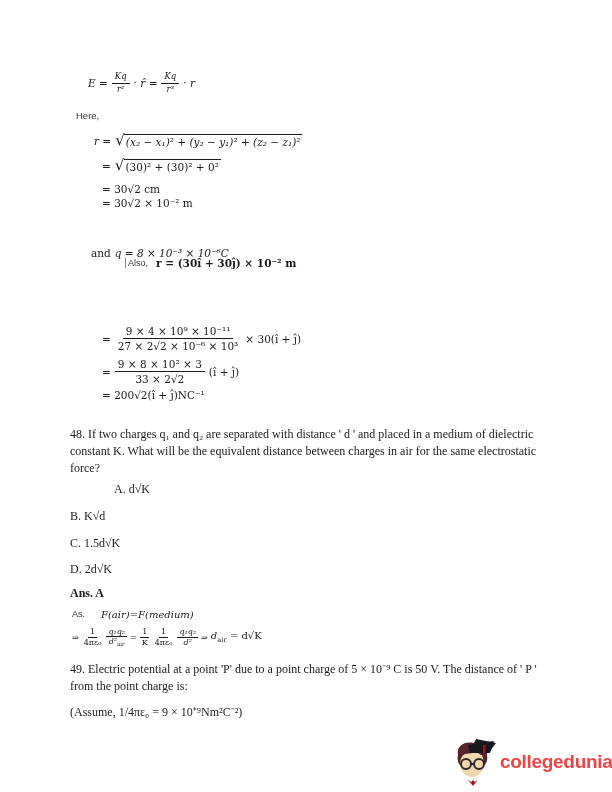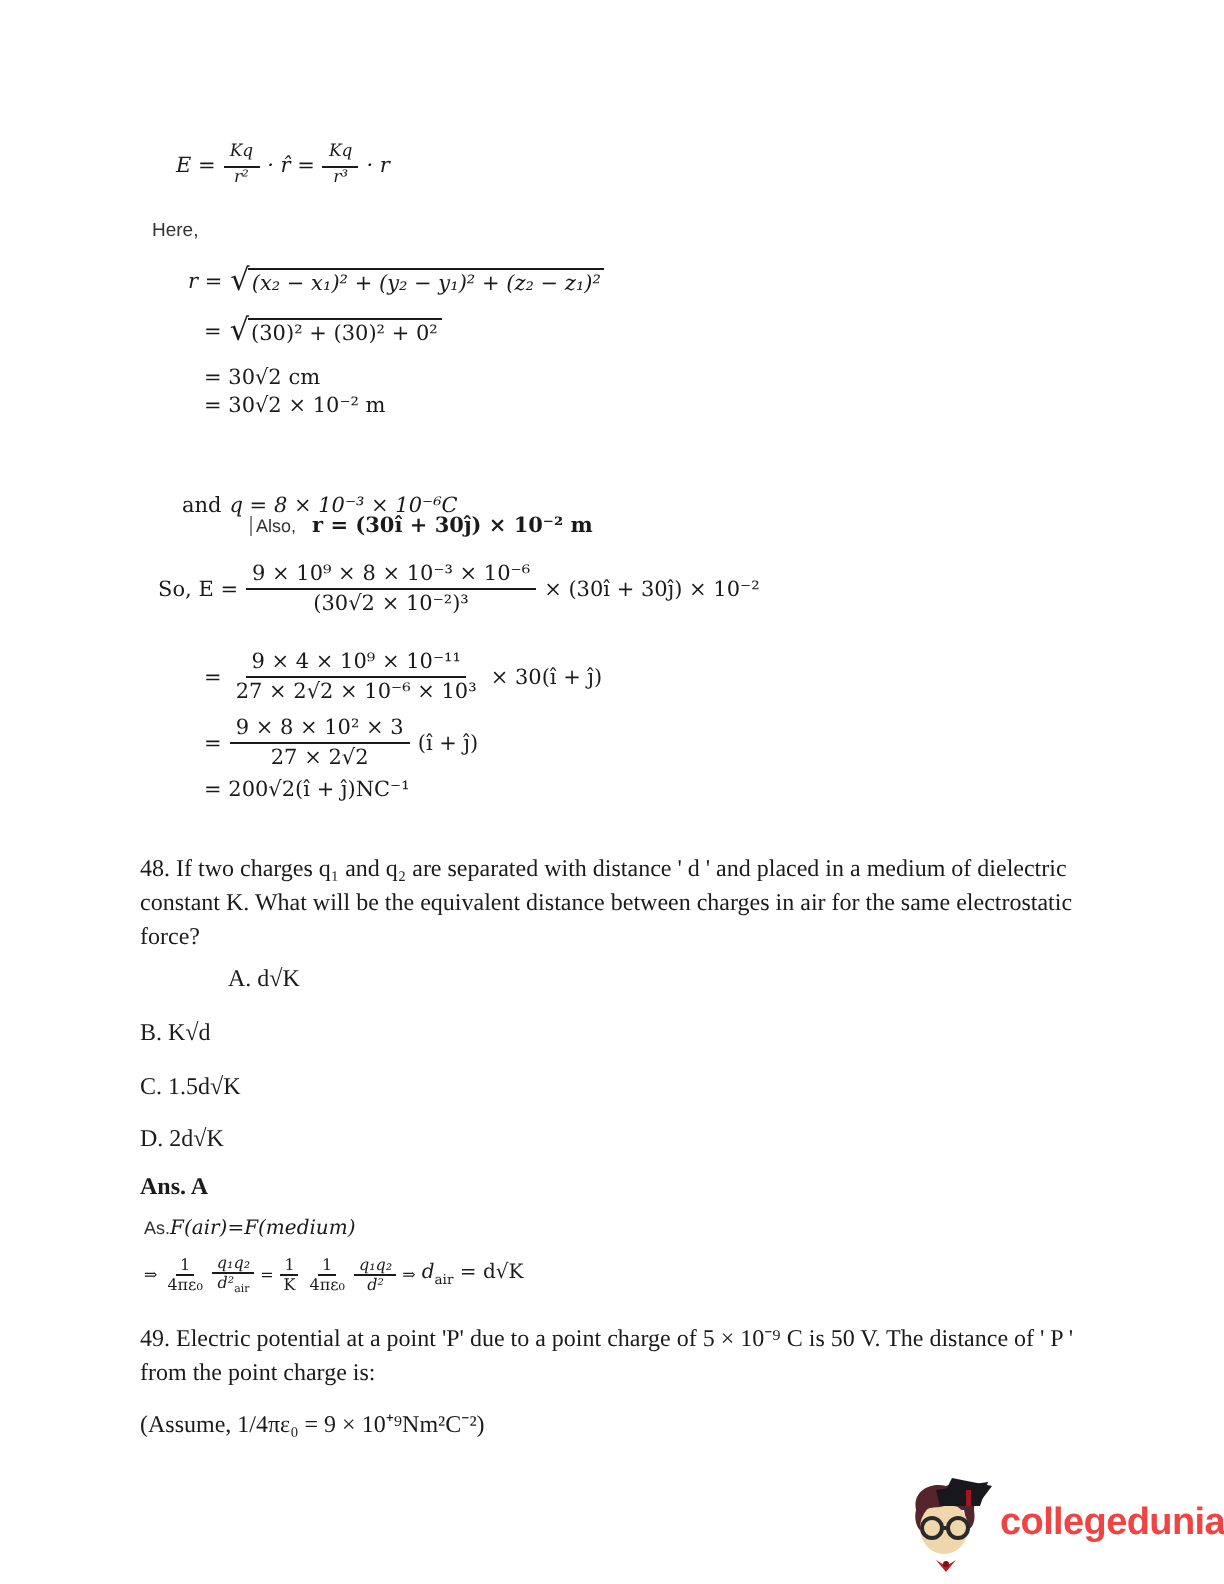--- a/index.html
+++ b/index.html
@@ -94,59 +94,51 @@
   <div class="abs math" style="left:91px;top:215px;margin-top:32px;">
     <span>and</span>
     <span class="mvar">q = 8 × 10⁻³ × 10⁻⁶C</span>
   </div>
 
   <div class="abs math" style="left:90px;top:257px;gap:8px;padding-left:35px;">
     <span class="sans-label bar-left" style="font-size:9px;">Also,</span>
     <span class="boldmath">r = (30î + 30ĵ) × 10⁻² m</span>
   </div>
 
-  <div class="abs math" style="left:79px;top:281px;">
-    <span>So, E =</span>
-    <span class="frac">
-      <span class="num">9 × 10⁹ × 8 × 10⁻³ × 10⁻⁶</span>
-      <span class="den">(30√2 × 10⁻²)³</span>
-    </span>
-    <span>× (30î + 30ĵ) × 10⁻²</span>
-  </div>
 
   <div class="abs math" style="left:102px;top:325px;">
     <span>=</span>
     <span class="frac">
       <span class="num">9 × 4 × 10⁹ × 10⁻¹¹</span>
       <span class="den">27 × 2√2 × 10⁻⁶ × 10³</span>
     </span>
     <span>× 30(î + ĵ)</span>
   </div>
 
   <div class="abs math" style="left:102px;top:358px;">
     <span>=</span>
     <span class="frac">
       <span class="num">9 × 8 × 10² × 3</span>
-      <span class="den">27 × 2√2</span>
+      <span class="den">33 × 2√2</span>
     </span>
     <span>(î + ĵ)</span>
   </div>
 
   <div class="abs math" style="left:102px;top:389px;">= 200√2(î + ĵ)NC⁻¹</div>
 
   <div class="abs qtext" style="left:70px;top:426px;width:484px;">48. If two charges q₁ and q₂ are separated with distance ' d ' and placed in a medium of dielectric constant K. What will be the equivalent distance between charges in air for the same electrostatic force?</div>
 
   <div class="abs option" style="left:70px;top:482px;margin-left:44px;">A. d√K</div>
   <div class="abs option" style="left:70px;top:509px;">B. K√d</div>
   <div class="abs option" style="left:70px;top:536px;">C. 1.5d√K</div>
   <div class="abs option" style="left:70px;top:562px;">D. 2d√K</div>
 
   <div class="abs answer" style="left:70px;top:586px;">Ans. A</div>
 
-  <div class="abs" style="left:72px;top:609px;display:flex;align-items:flex-start;gap:0;">
+  <div class="abs" style="left:72px;top:609px;display:flex;align-items:flex-start;gap:16px;">
     <span class="sans-label" style="font-size:9px;">As.</span>
     <span class="math mvar" style="font-size:10px;">F(air)=F(medium)</span>
   </div>
 
   <div class="abs math small-eq" style="left:72px;top:627px;">
     <span>⇒</span>
     <span class="frac">
       <span class="num">1</span>
       <span class="den">4πε₀</span>
     </span>

